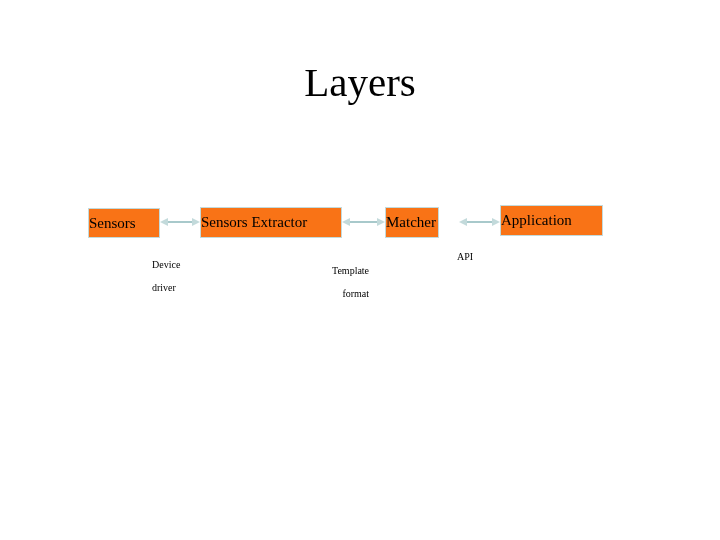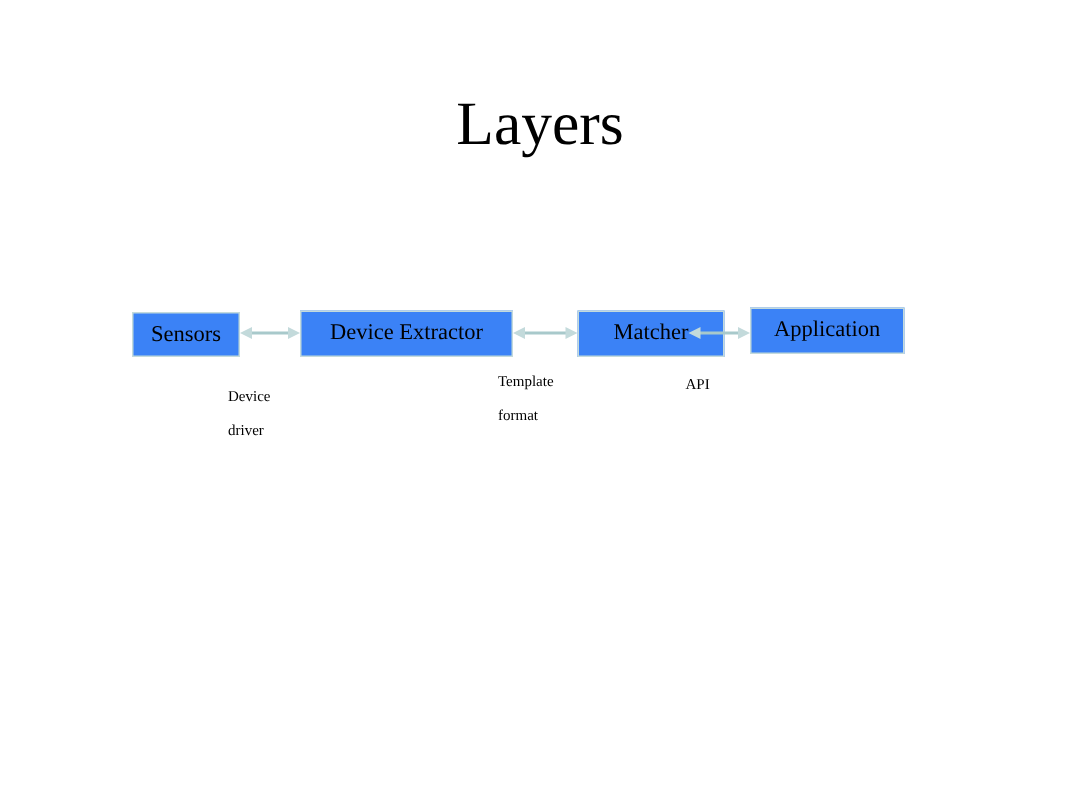--- a/index.html
+++ b/index.html
@@ -44,35 +44,35 @@
     position: absolute;
     left: 0;
     top: 0;
     width: 720px;
     height: 540px;
   }
   .layer-box {
     position: absolute;
     box-sizing: border-box;
     border: 1px solid #c3dadb;
-    background: #3b82f6;
+    background: #f97316;
     display: flex;
     align-items: center;
-    justify-content: center;
+    justify-content: flex-start;
   }
   .layer-box .box-label {
     font-family: "Liberation Serif", "DejaVu Serif", serif;
     font-size: 15px;
     line-height: 17px;
     color: #000000;
     white-space: nowrap;
   }
   #box-sensors   { left: 88px;  top: 193px; width: 72px;  height: 30px; }
   #box-feature   { left: 200px; top: 192px; width: 142px; height: 31px; }
-  #box-matcher   { left: 385px; top: 192px; width: 98px;  height: 31px; }
+  #box-matcher   { left: 385px; top: 192px; width: 54px;  height: 31px; }
   #box-application { left: 500px; top: 190px; width: 103px; height: 31px; }
 
   
   .connector {
     position: absolute;
     height: 14px;
     top: 200px;
   }
   .connector svg { display: block; overflow: visible; }
   #conn-sensors-feature     { left: 160px; width: 40px; }
@@ -82,38 +82,38 @@
   
   .sub-label {
     position: absolute;
     font-family: "Liberation Serif", "DejaVu Serif", serif;
     font-size: 10px;
     line-height: 23px;
     color: #000000;
     white-space: pre-line;
   }
   #label-device-driver   { left: 152px; top: 238px; }
-  #label-template-format { left: 332px; top: 228px; }
+  #label-template-format { left: 332px; top: 244px; text-align: right; }
   #label-api             { left: 457px; top: 230px; text-align: right; }
 </style>
 </head>
 <body>
 
 <div id="slide">
 
   <div id="slide-title">Layers</div>
 
   <div id="diagram">
 
     <div class="layer-box" id="box-sensors">
       <span class="box-label">Sensors</span>
     </div>
 
     <div class="layer-box" id="box-feature">
-      <span class="box-label">Device Extractor</span>
+      <span class="box-label">Sensors Extractor</span>
     </div>
 
     <div class="layer-box" id="box-matcher">
       <span class="box-label">Matcher</span>
     </div>
 
     <div class="layer-box" id="box-application">
       <span class="box-label">Application</span>
     </div>
 

